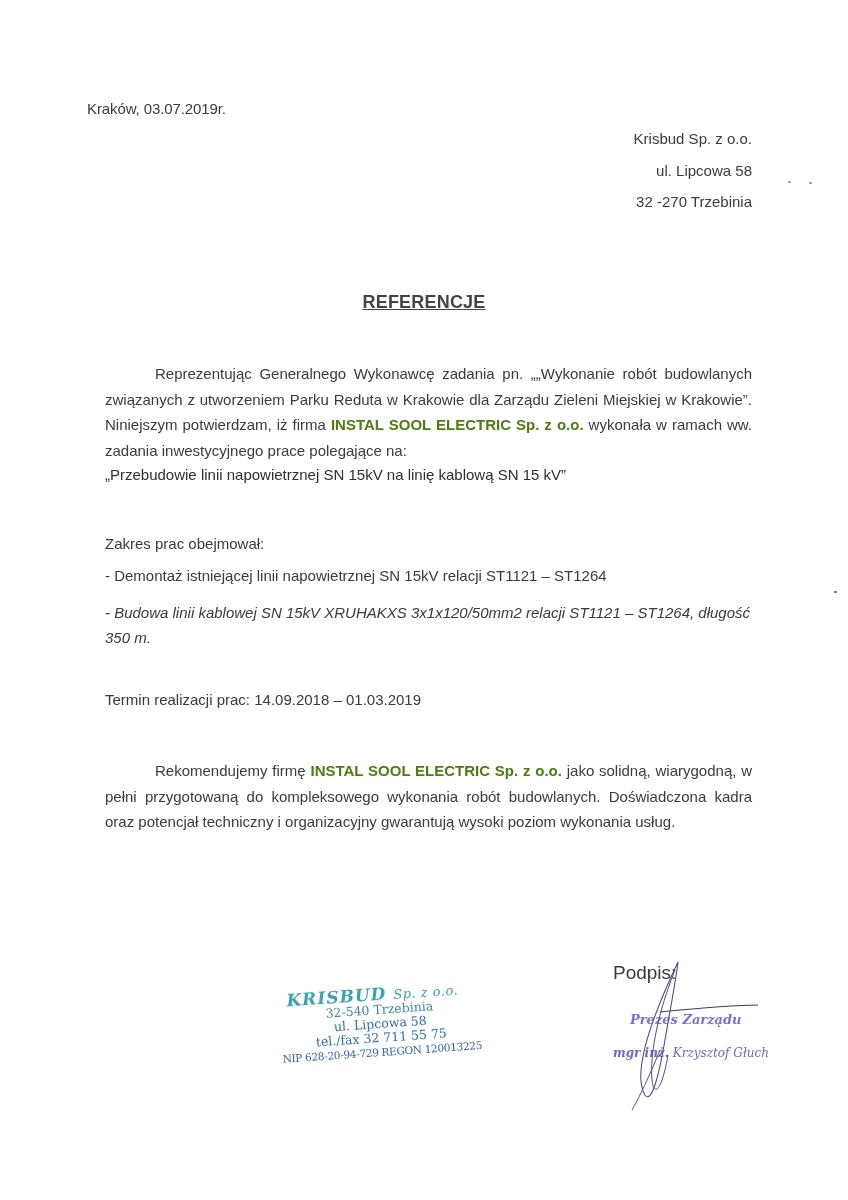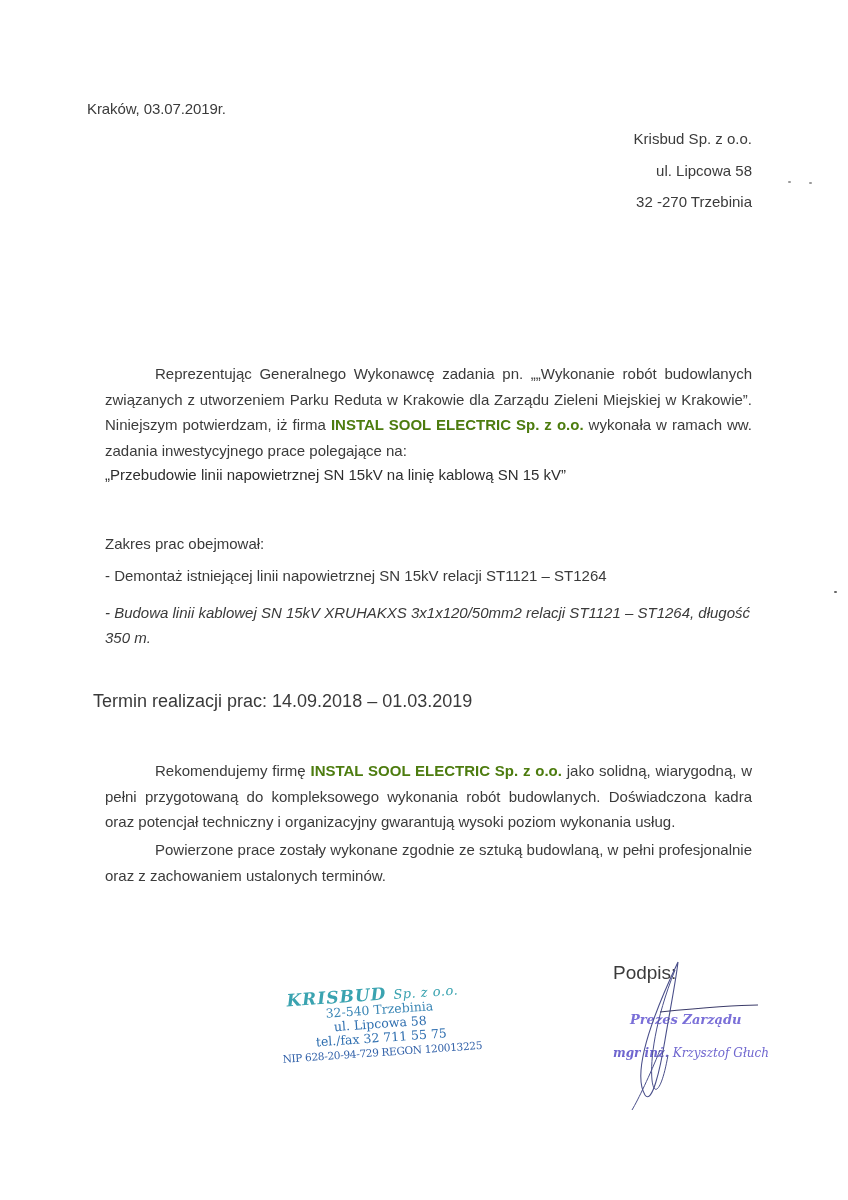--- a/index.html
+++ b/index.html
@@ -24,21 +24,21 @@
       position: absolute; left: 105px; width: 647px; font-size: 15px; line-height: 25.5px;
       color: #3b3b3b; text-align: justify;
     }
     .para .indent { display: inline-block; width: 50px; }
     .para b { color: #4d7c0f; }
     .p1 { top: 361px; }
     .subject { position: absolute; left: 105px; top: 466px; font-size: 15px; font-weight: normal; color: #2e2e2e; }
     .scope-h { position: absolute; left: 105px; top: 535px; font-size: 15px; }
     .scope-1 { position: absolute; left: 105px; top: 567px; font-size: 15px; }
     .scope-2 { position: absolute; left: 105px; top: 600px; width: 647px; font-size: 15px; line-height: 25px; font-style: italic; }
-    .term { position: absolute; left: 93px; top: 691px; font-size: 18px; }
+    .term { position: absolute; left: 105px; top: 691px; font-size: 15px; }
     .p2 { top: 758px; }
     .p3 { top: 837px; }
     .sign-label { position: absolute; left: 613px; top: 962px; font-size: 19px; color: #3b3b3b; }
     .stamp {
       position: absolute; left: 278px; top: 994px; width: 200px; height: 80px;
       transform: rotate(-4deg); transform-origin: left top;
       font-family: "DejaVu Serif", "Liberation Serif", serif; color: #3aa3b0;
       text-align: center; line-height: 14px;
     }
     .stamp .name { font-weight: bold; font-style: italic; font-size: 17px; letter-spacing: 1px; text-align: left; padding-left: 8px; }
@@ -60,34 +60,34 @@
 <body>
 
 <div class="page">
 
   <div class="txt place-date">Kraków, 03.07.2019r.</div>
 
   <div class="addr l1">Krisbud Sp. z o.o.</div>
   <div class="addr l2">ul. Lipcowa 58</div>
   <div class="addr l3">32 -270 Trzebinia</div>
 
+  <div class="title">REFERENCJE</div>
 
   <div class="para p1"><span class="indent"></span><span>Reprezentując Generalnego Wykonawcę zadania pn. „„Wykonanie robót budowlanych związanych z utworzeniem Parku Reduta w Krakowie dla Zarządu Zieleni Miejskiej w Krakowie”. Niniejszym potwierdzam, iż firma </span><b>INSTAL SOOL ELECTRIC Sp. z o.o.</b><span> wykonała  w ramach ww. zadania inwestycyjnego prace polegające na:</span></div>
 
   <div class="subject">„Przebudowie linii napowietrznej SN 15kV na linię kablową SN 15 kV”</div>
 
   <div class="scope-h">Zakres prac obejmował:</div>
   <div class="scope-1">- Demontaż istniejącej linii napowietrznej SN 15kV relacji ST1121 – ST1264</div>
   <div class="scope-2">- Budowa linii kablowej SN 15kV XRUHAKXS 3x1x120/50mm2 relacji ST1121 – ST1264, długość 350 m.</div>
 
   <div class="term">Termin realizacji prac: 14.09.2018 – 01.03.2019</div>
 
   <div class="para p2"><span class="indent"></span><span>Rekomendujemy firmę </span><b>INSTAL SOOL ELECTRIC Sp. z o.o.</b><span> jako solidną, wiarygodną, w pełni przygotowaną do kompleksowego wykonania robót budowlanych. Doświadczona kadra oraz potencjał techniczny i organizacyjny gwarantują wysoki poziom wykonania usług.</span></div>
 
-  <div class="para p3"><span class="indent"></span><span>Powierzone prace zostały wykonane zgodnie ze sztuką budowlaną, w pełni profesjonalnie oraz z zachowaniem ustalonych terminów.</span></div>
 
   <div class="sign-label">Podpis:</div>
 
   <div class="stamp">
     <div class="name"><span style="font-size:17px;font-weight:bold;letter-spacing:1px;">KRISBUD</span> <span>Sp. z o.o.</span></div>
     <div class="line c1">32-540 Trzebinia</div>
     <div class="line">ul. Lipcowa 58</div>
     <div class="line">tel./fax 32 711 55 75</div>
     <div class="nip">NIP 628-20-94-729 REGON 120013225</div>
   </div>

